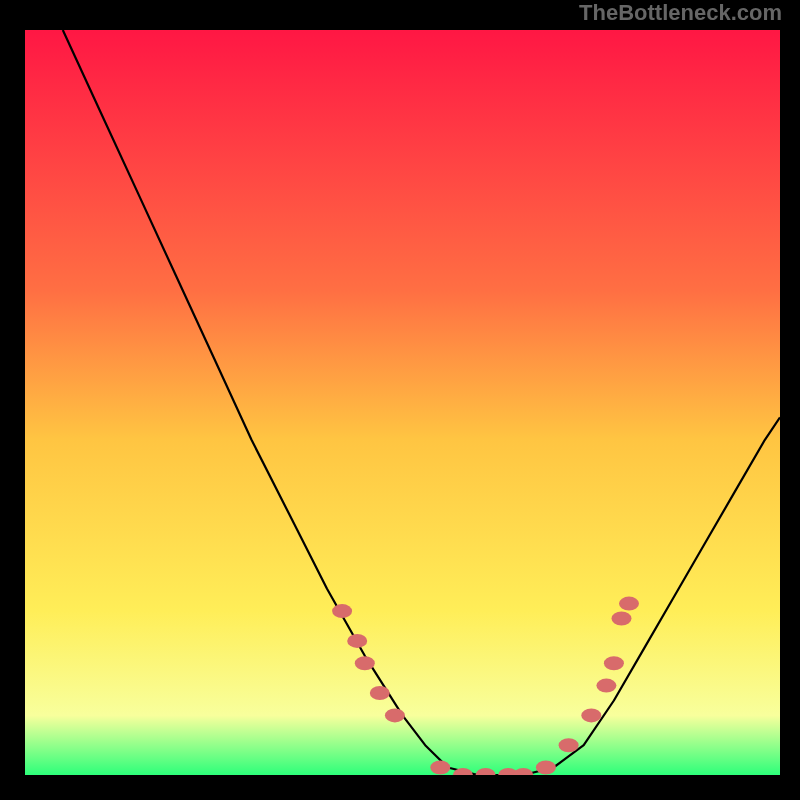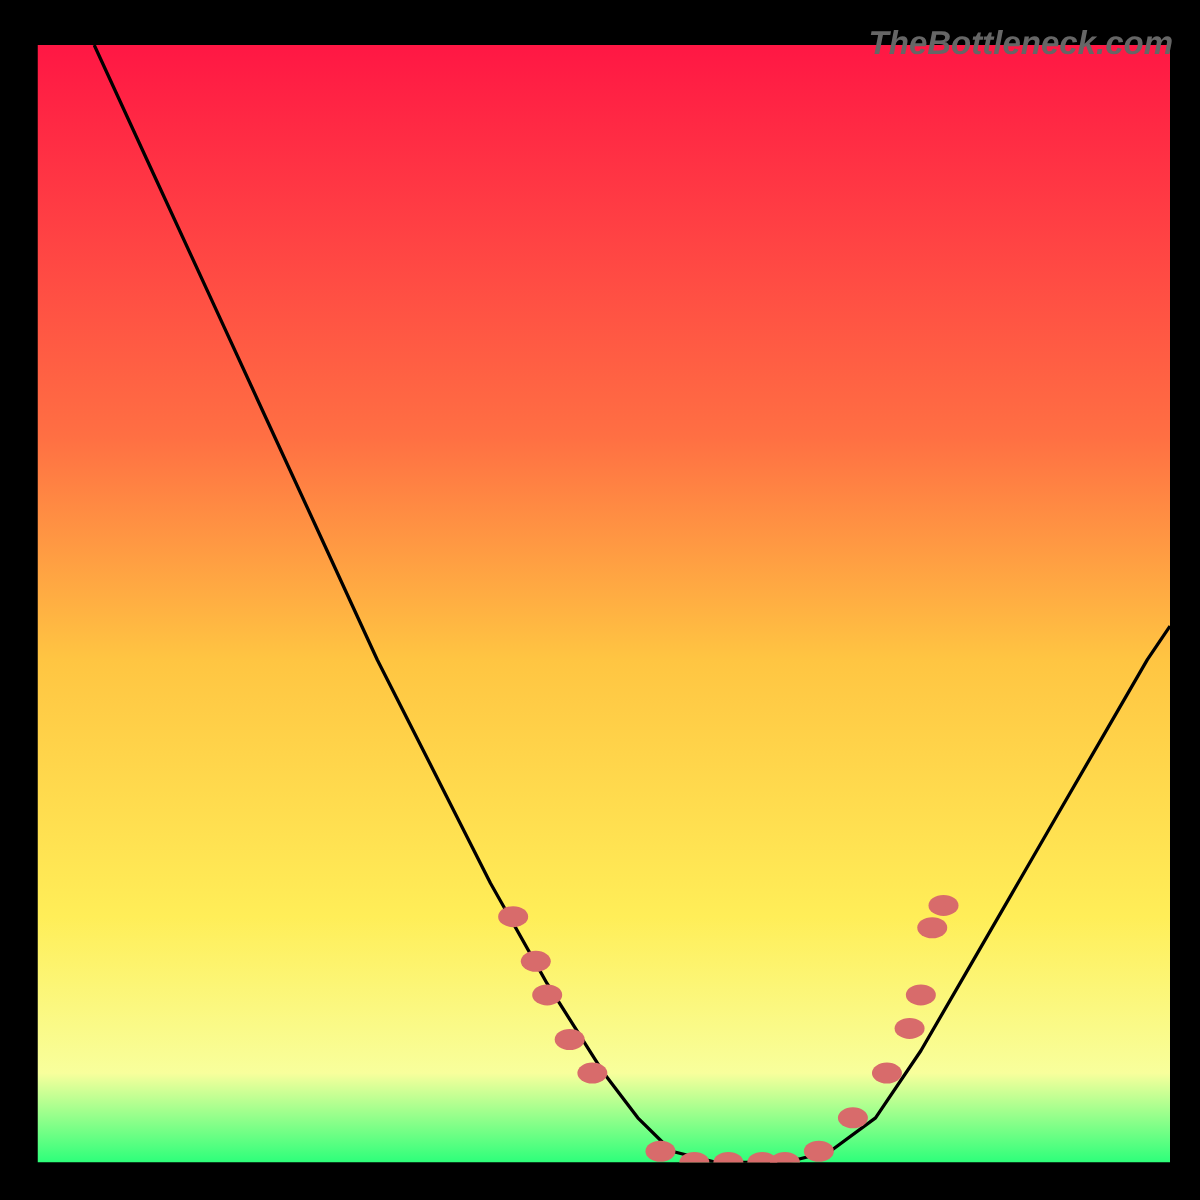--- a/index.html
+++ b/index.html
@@ -7,28 +7,27 @@
 
     .container {
       width: 800px;
       height: 800px;
       background: #000;
       position: relative;
     }
 
     .watermark {
       position: absolute;
-      top: 16px;
+      top: 0;
       right: 18px;
       color: #666;
       font-family: Arial, sans-serif;
       font-size: 22px;
       font-weight: 600;
       z-index: 10;
-      font-style: italic;
     }
 
     .plot {
       position: absolute;
       top: 30px;
       left: 25px;
       width: 755px;
       height: 745px;
     }
 

